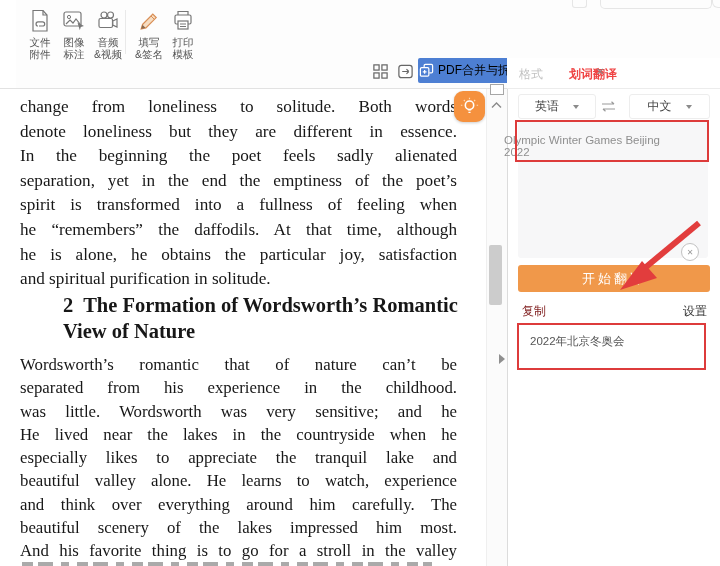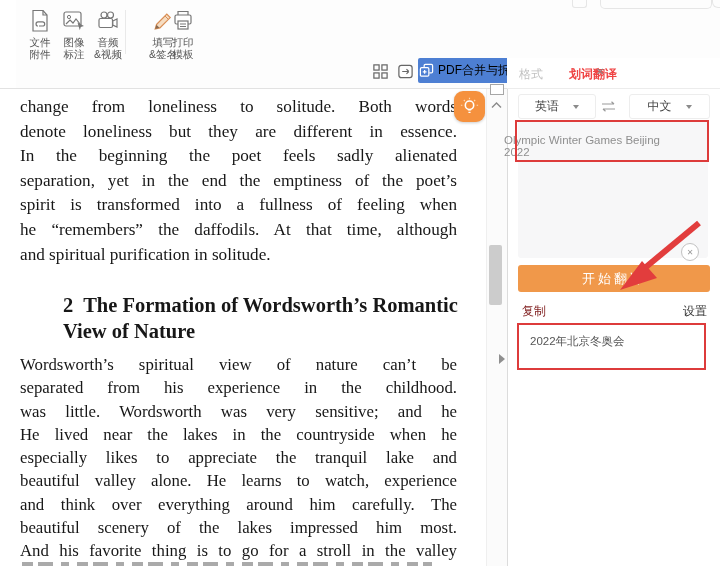--- a/index.html
+++ b/index.html
@@ -126,21 +126,21 @@
         </svg>
     </span>
     <div class="tb-label">
         <div>音频</div>
         <div>&amp;视频</div>
       </div>
   </div>
 
   <div class="tb-divider" style="left:109px;"></div>
 
-  <div class="tb-item" style="left:127px;">
+  <div class="tb-item" style="left:113px;">
     <span>
       <svg width="26" height="26" viewBox="0 0 26 26">
           <path d="M6.5 16.5L16.8 6.2l3.4 3.4L9.9 19.9 5.2 21z" fill="#f6ddc2" stroke="#d98e55" stroke-width="1.2"></path>
           <path d="M15 8l3.2 3.2" stroke="#d98e55" stroke-width="1"></path>
           <path d="M5.2 21l1.2-4.3 3.1 3.1z" fill="#8a6a50"></path>
         </svg>
     </span>
     <div class="tb-label">
         <div>填写</div>
         <div>&amp;签名</div>
@@ -205,36 +205,37 @@
       <div class="line j">denote loneliness but they are different in essence.</div>
 
       <div class="line j">In the beginning the poet feels sadly alienated</div>
 
       <div class="line j">separation, yet in the end the emptiness of the poet’s</div>
 
       <div class="line j">spirit is transformed into a fullness of feeling when</div>
 
       <div class="line j">he “remembers” the daffodils. At that time, although</div>
 
+      <div class="line j">he is alone, he obtains the particular joy, satisfaction</div>
 
       <div class="line l">and spiritual purification in solitude.</div>
 
   </div>
 
   <div class="doc-text" id="heading">
 
       <div class="line l">2&nbsp; The Formation of Wordsworth’s Romantic</div>
 
       <div class="line l">View of Nature</div>
 
   </div>
 
   <div class="doc-text" id="p2">
 
-      <div class="line j">Wordsworth’s spiritual view of nature can’t be</div>
+      <div class="line j">Wordsworth’s romantic that of nature can’t be</div>
 
       <div class="line j">separated from his experience in the childhood.</div>
 
       <div class="line j">was little. Wordsworth was very sensitive; and he</div>
 
       <div class="line j">He lived near the lakes in the countryside when he</div>
 
       <div class="line j">especially likes to appreciate the tranquil lake and</div>
 
       <div class="line j">beautiful valley alone. He learns to watch, experience</div>

